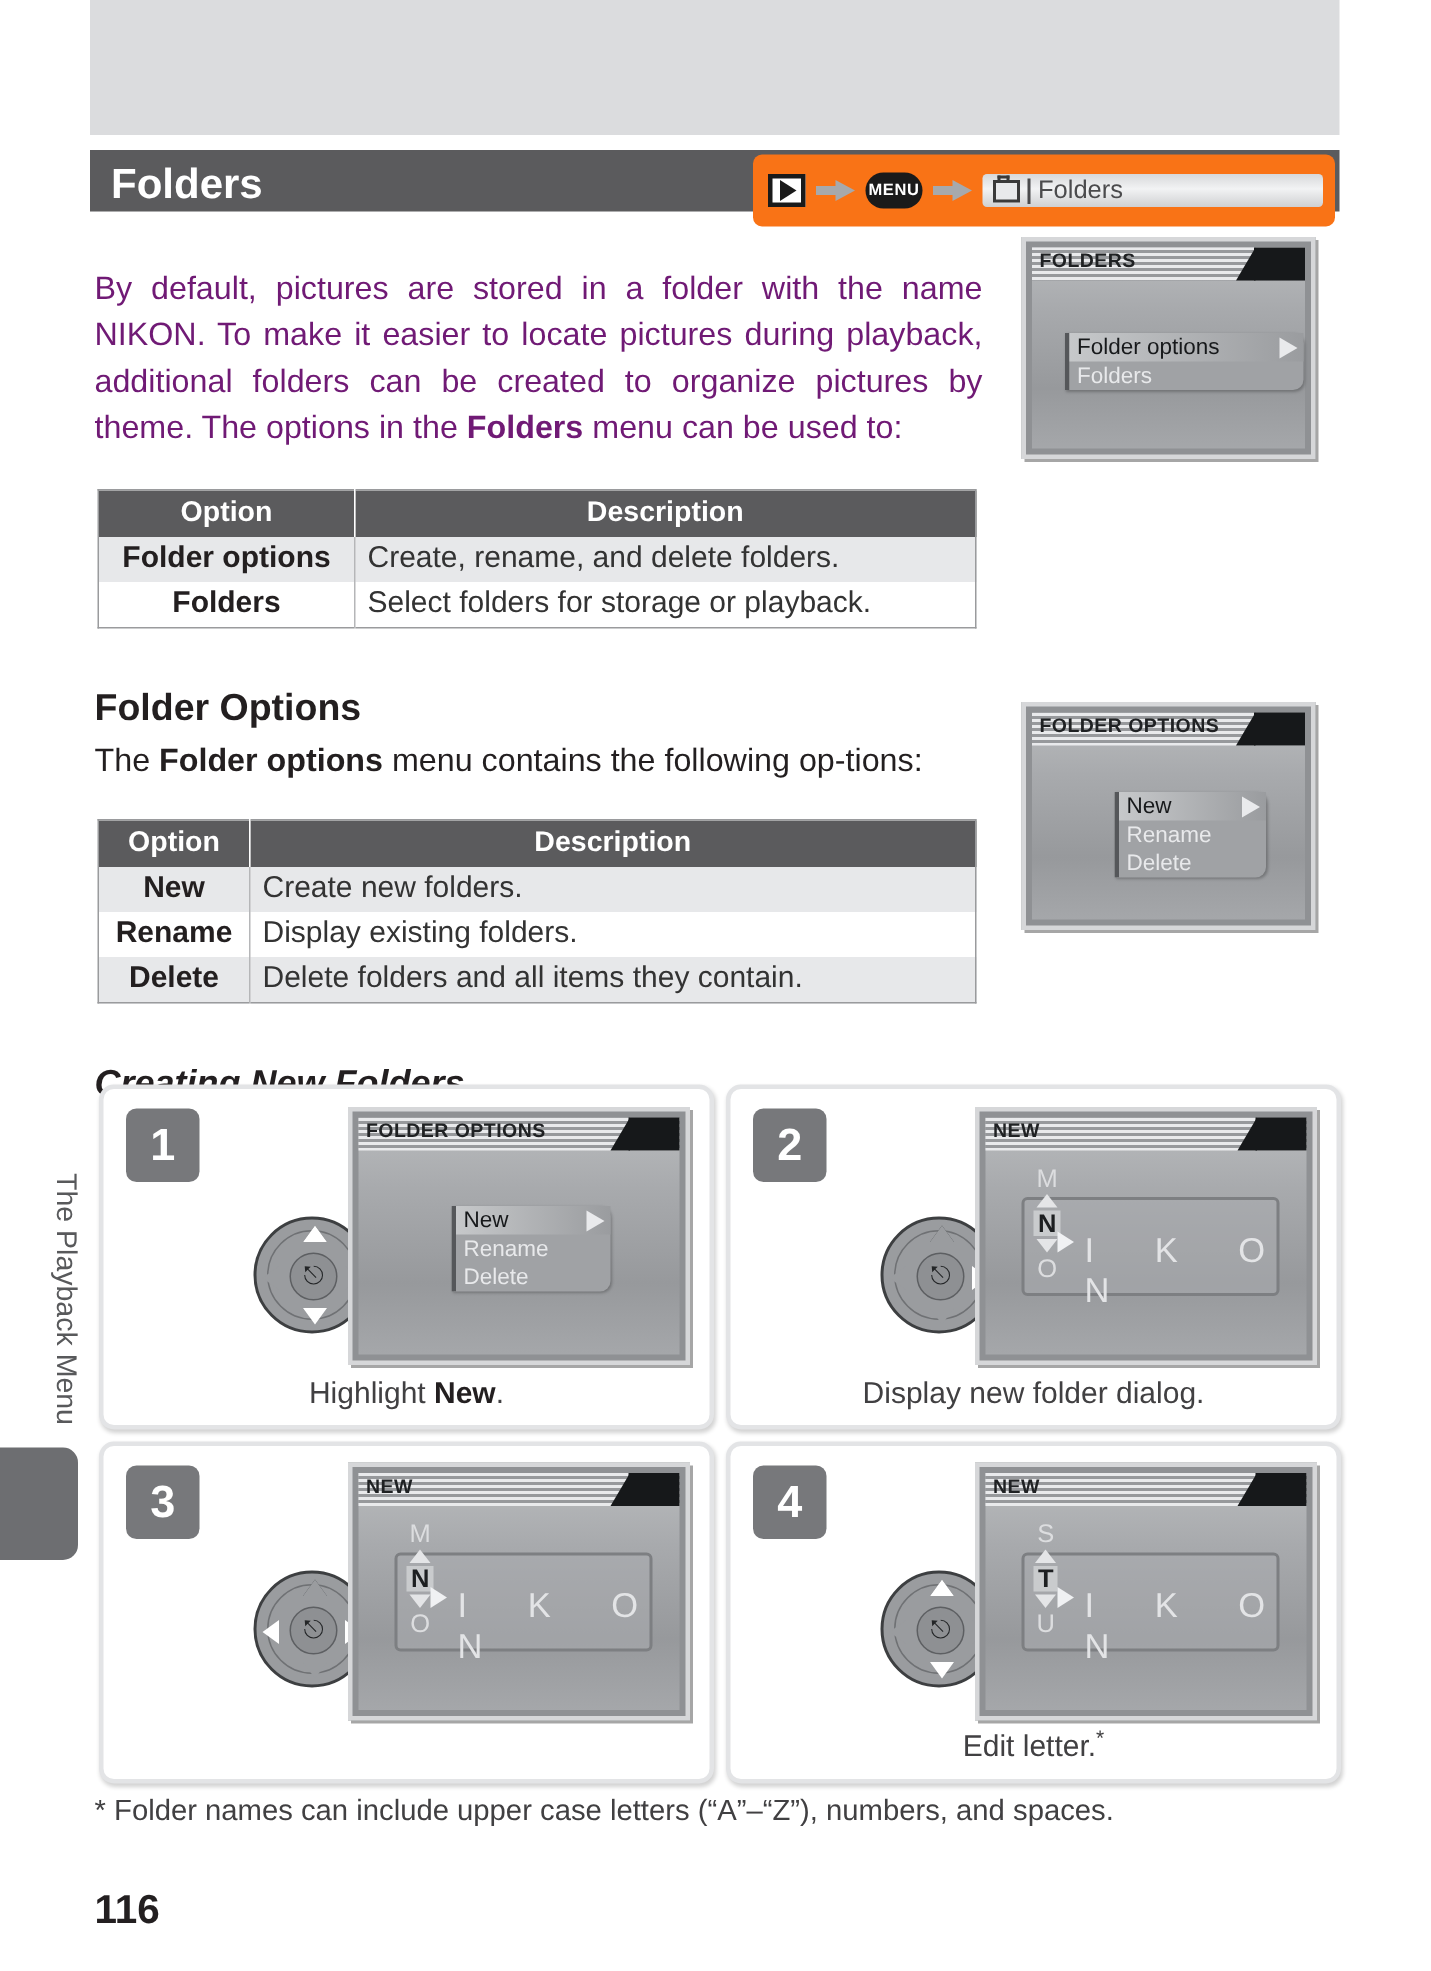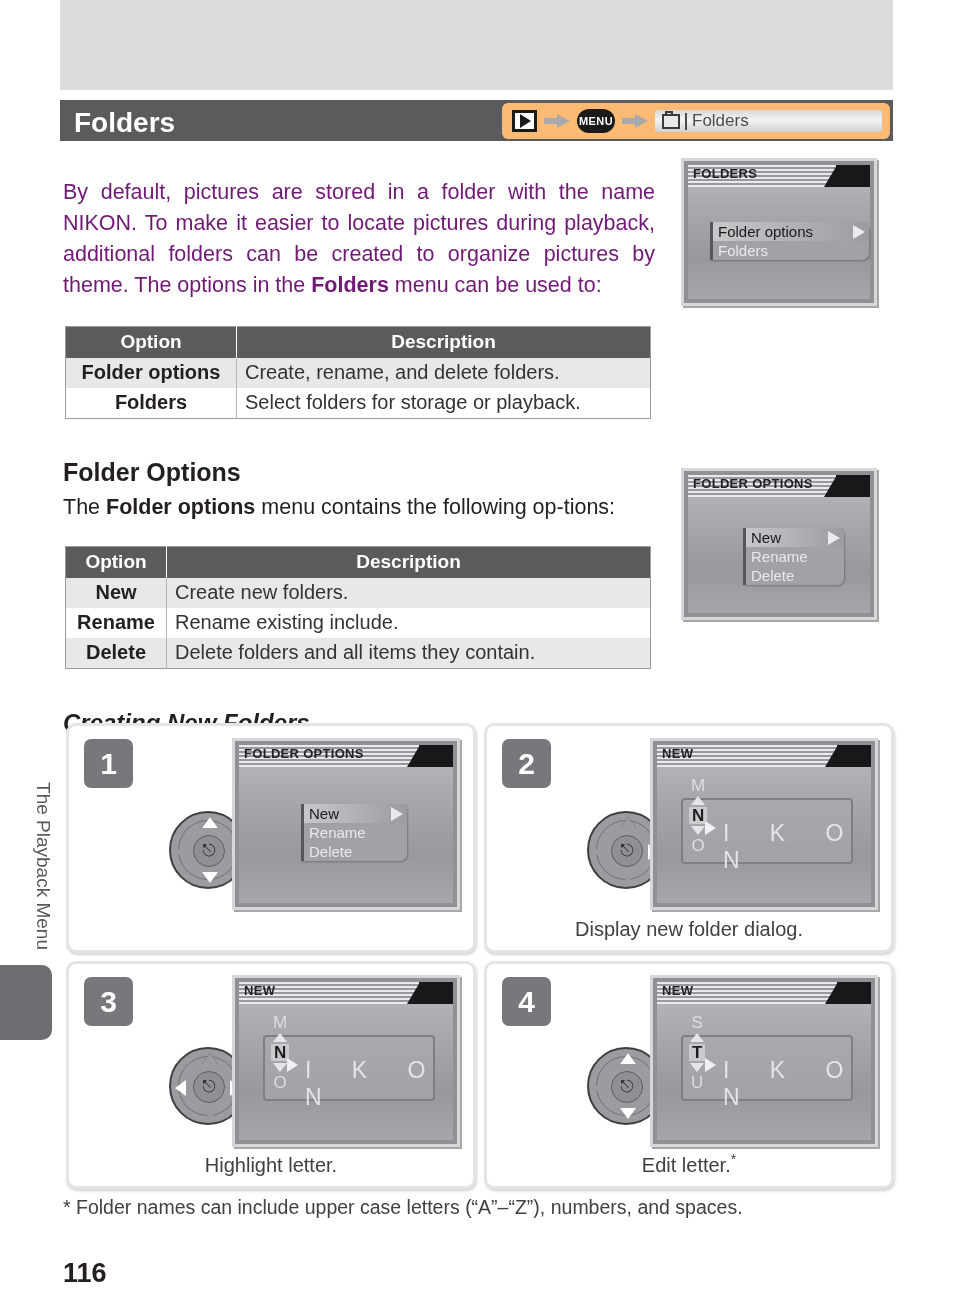--- a/index.html
+++ b/index.html
@@ -19,22 +19,22 @@
   #title-bar{
     position:absolute;left:60px;top:100px;width:833px;height:41px;
     background:#5b5b5d;
   }
   #page-title{
     position:absolute;left:14px;top:7px;
     font-size:28px;font-weight:bold;color:#ffffff;letter-spacing:0px;
   }
   
   #nav-capsule{
-    position:absolute;right:3px;top:3px;width:388px;height:36px;
-    background:#fdba74;border-radius:6px;
+    position:absolute;right:3px;top:3px;width:388px;height:48px;
+    background:#f97316;border-radius:6px;
     display:flex;align-items:center;padding-left:10px;box-sizing:border-box;
   }
   .nav-play{
     width:25px;height:22px;border:3px solid #1a1a1a;background:#fff;
     display:flex;align-items:center;justify-content:center;box-sizing:border-box;
   }
   .nav-play i{
     display:block;width:0;height:0;
     border-left:11px solid #1a1a1a;border-top:7px solid transparent;border-bottom:7px solid transparent;
     margin-left:2px;
@@ -261,21 +261,21 @@
       <tr>
     <th class="opt">Option</th>
     <th>Description</th>
   </tr>
   <tr class="alt">
     <td class="opt">New</td>
     <td class="desc">Create new folders.</td>
   </tr>
   <tr>
     <td class="opt">Rename</td>
-    <td class="desc">Rename existing include.</td>
+    <td class="desc">Display existing folders.</td>
   </tr>
   <tr class="alt">
     <td class="opt">Delete</td>
     <td class="desc">Delete folders and all items they contain.</td>
   </tr>
 </tbody>
   </table>
 
 <div class="lcd" id="lcd-folders">
   <div class="lcd-inner">
@@ -341,20 +341,21 @@
         </div>
         <div class="menu-item">
           <span>Rename</span>
         </div>
         <div class="menu-item">
           <span>Delete</span>
         </div>
       </div>
     </div>
   </div>
+  <div class="caption"><span>Highlight </span><b>New</b><span>.</span></div>
 </div>
 
 <div class="card" style="left:484px;top:723px;width:410px;height:230px;">
   <div class="step-badge" style="left:15px;top:13px;">2</div>
   <div class="dpad" style="left:100px;top:85px;">
     <div class="ring"></div>
     <div class="ar u"></div>
     <div class="ar d"></div>
     <div class="ar l"></div>
     <div class="ar r on"></div>
@@ -402,21 +403,20 @@
         <span class="ltr">M</span>
         <span class="up"></span>
         <span class="ltr cur">N</span>
         <span class="dn"></span>
         <span class="ltr">O</span>
       </div>
       <div class="name-tri" style="left:48px;top:76px;"></div>
       <div class="name-rest" style="left:66px;top:75px;">I K O N</div>
     </div>
   </div>
-  <div class="caption"><span>Highlight letter.</span><b></b><span></span></div>
 </div>
 
 <div class="card" style="left:484px;top:961px;width:410px;height:228px;">
   <div class="step-badge" style="left:15px;top:13px;">4</div>
   <div class="dpad" style="left:100px;top:83px;">
     <div class="ring"></div>
     <div class="ar u on"></div>
     <div class="ar d on"></div>
     <div class="ar l"></div>
     <div class="ar r"></div>

